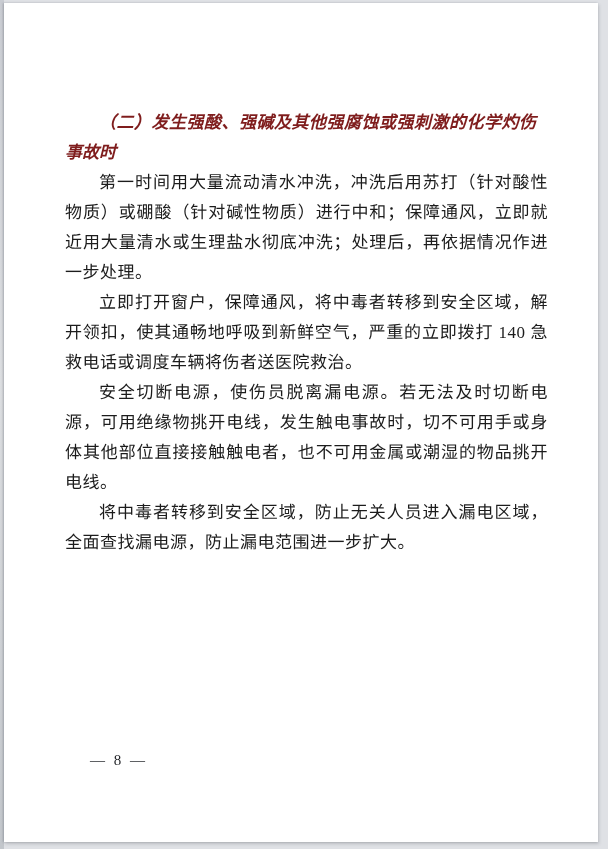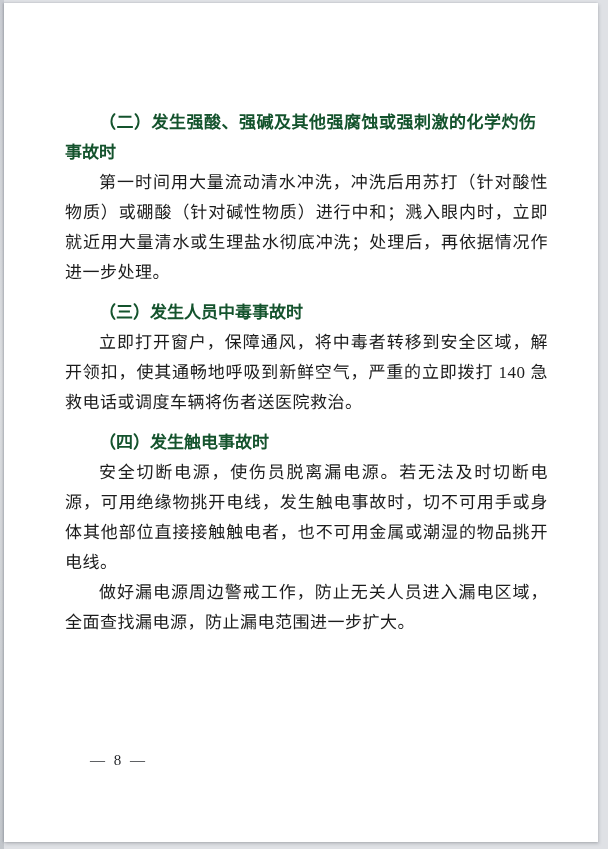--- a/index.html
+++ b/index.html
@@ -36,24 +36,25 @@
     left: 61px;
     top: 105px;
     width: 483px;
     color: #1c1c1c;
   }
   .heading {
     margin: 10px 12px 0 0;
     font-size: 17px;
     line-height: 30px;
     font-weight: bold;
-    color: #14532d;
+    color: #7f1d1d;
     text-indent: 2em;
     text-align: justify;
     text-justify: inter-character;
+    font-style: italic;
   }
   .heading:first-child {
     margin-top: 0;
   }
   .para {
     margin: 0;
     font-size: 17px;
     line-height: 30px;
     text-indent: 2em;
     text-align: justify;
@@ -71,21 +72,19 @@
   }
 </style>
 </head>
 <body>
 
 <div class="scan-edge"></div>
 
 <div class="page">
   <main class="content" id="content">
       <h2 class="heading">（二）发生强酸、强碱及其他强腐蚀或强刺激的化学灼伤事故时</h2>
-      <p class="para">第一时间用大量流动清水冲洗，冲洗后用苏打（针对酸性物质）或硼酸（针对碱性物质）进行中和；溅入眼内时，立即就近用大量清水或生理盐水彻底冲洗；处理后，再依据情况作进一步处理。</p>
-      <h2 class="heading">（三）发生人员中毒事故时</h2>
+      <p class="para">第一时间用大量流动清水冲洗，冲洗后用苏打（针对酸性物质）或硼酸（针对碱性物质）进行中和；保障通风，立即就近用大量清水或生理盐水彻底冲洗；处理后，再依据情况作进一步处理。</p>
       <p class="para">立即打开窗户，保障通风，将中毒者转移到安全区域，解开领扣，使其通畅地呼吸到新鲜空气，严重的立即拨打 140 急救电话或调度车辆将伤者送医院救治。</p>
-      <h2 class="heading">（四）发生触电事故时</h2>
       <p class="para">安全切断电源，使伤员脱离漏电源。若无法及时切断电源，可用绝缘物挑开电线，发生触电事故时，切不可用手或身体其他部位直接接触触电者，也不可用金属或潮湿的物品挑开电线。</p>
-      <p class="para">做好漏电源周边警戒工作，防止无关人员进入漏电区域，全面查找漏电源，防止漏电范围进一步扩大。</p>
+      <p class="para">将中毒者转移到安全区域，防止无关人员进入漏电区域，全面查找漏电源，防止漏电范围进一步扩大。</p>
     </main>
   <div class="page-number">— 8 —</div>
 </div>
 
 </body></html>

